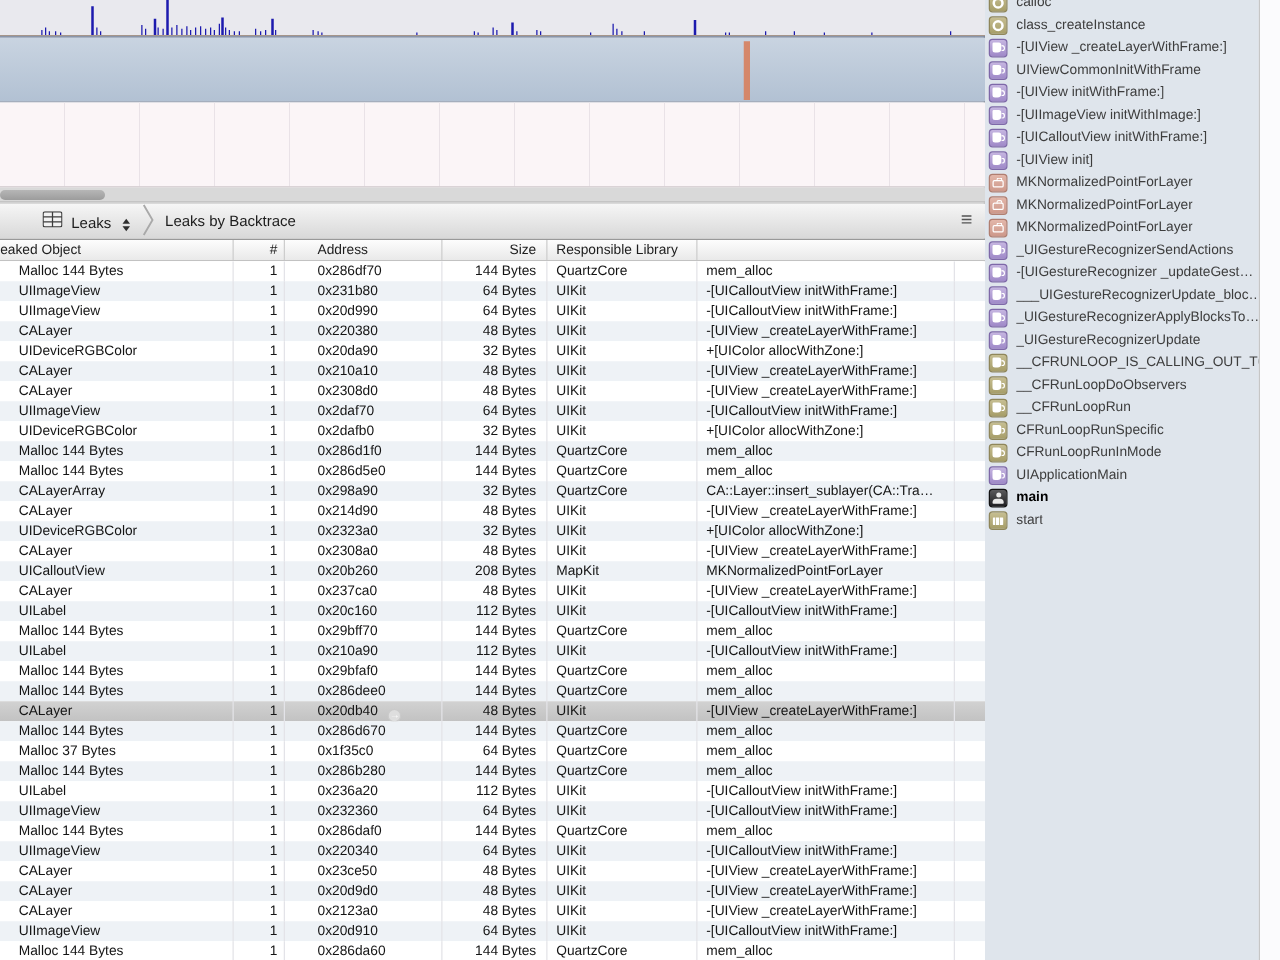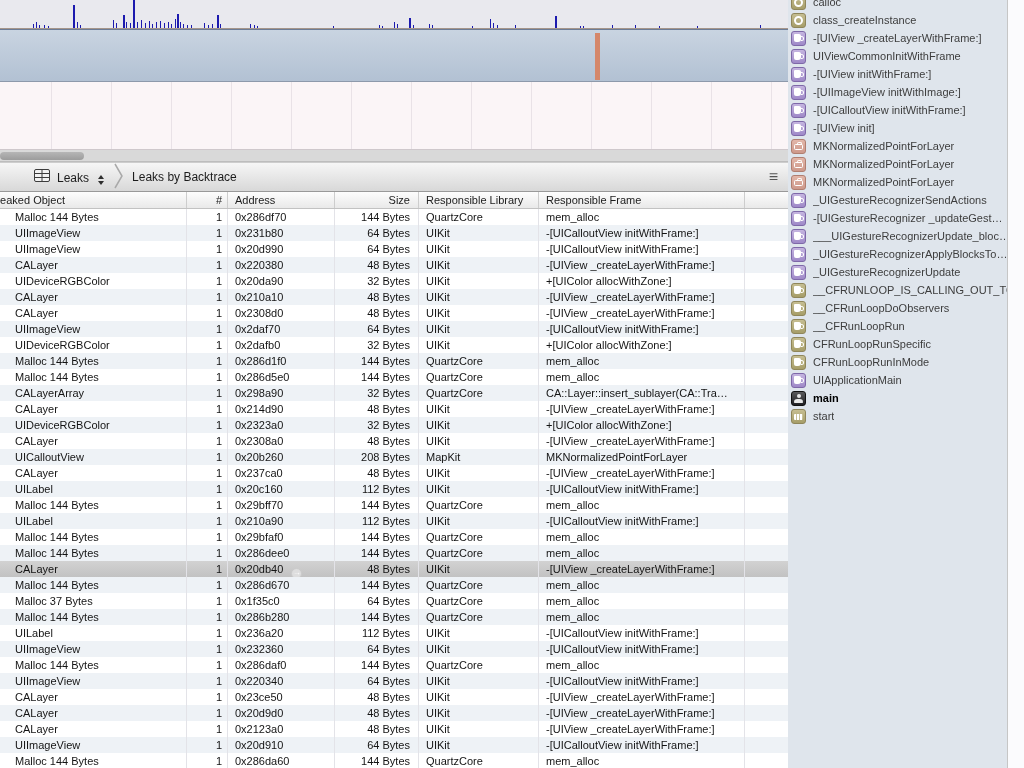--- a/index.html
+++ b/index.html
@@ -36,21 +36,21 @@
   .hcell.c6{border-right:none;}
   .clip-left{display:inline-block;margin-left:-7px;}
   .tbody{position:absolute;left:0;top:209px;width:788px;height:559px;overflow:hidden;background:#fff;font-size:11px;color:#141414;}
   .tr{display:flex;height:16px;line-height:16px;background:#fff;}
   .tr.alt{background:#eef2f6;}
   .tr.sel{background:linear-gradient(#d2d2d2,#c2c2c2);}
   .td{box-sizing:border-box;border-right:1px solid #e3e3e8;overflow:hidden;white-space:nowrap;}
   .td.c6{border-right:none;}
   .c0{width:187px;padding-left:15px;}
   .c1{width:41px;text-align:right;padding-right:5px;}
-  .c2{width:107px;padding-left:7px;}
+  .c2{width:107px;padding-left:7px;margin-left:19px;}
   .c3{width:84px;text-align:right;padding-right:8px;}
   .c4{width:120px;padding-left:7px;}
   .c5{width:206px;padding-left:7px;}
   .c6{flex:1;}
   .hcell.c0{padding-left:1px;}
   .go-arrow{display:inline-flex;align-items:center;justify-content:center;width:11px;height:11px;border-radius:50%;background:#dedede;border:1px solid #cacaca;box-sizing:border-box;margin-left:8px;vertical-align:-2px;color:#fff;font-size:8px;line-height:1;}
 
   
   .sidebar{position:absolute;left:788px;top:0;width:236px;height:768px;background:#dfe5ec;box-sizing:border-box;overflow:hidden;}
   .sb-scroll{position:absolute;right:0;top:0;width:17px;height:768px;background:#fbfbfd;border-left:1px solid #c6c6c6;box-sizing:border-box;}
@@ -179,21 +179,20 @@
       <span>Leaks by Backtrace</span>
       <span class="menu-btn">≡</span>
     </div>
 
     <div class="thead">
         <div class="hcell c0"><span class="clip-left">Leaked Object</span></div>
         <div class="hcell c1"><span>#</span></div>
         <div class="hcell c2"><span>Address</span></div>
         <div class="hcell c3"><span>Size</span></div>
         <div class="hcell c4"><span>Responsible Library</span></div>
-        <div class="hcell c5"><span>Responsible Frame</span></div>
         <div class="hcell c6"><span></span></div>
       </div>
     <div class="tbody">
         <div class="tr">
           <div class="td c0">Malloc 144 Bytes</div>
           <div class="td c1">1</div>
           <div class="td c2">0x286df70</div>
           <div class="td c3">144 Bytes</div>
           <div class="td c4">QuartzCore</div>
           <div class="td c5">mem_alloc</div>

